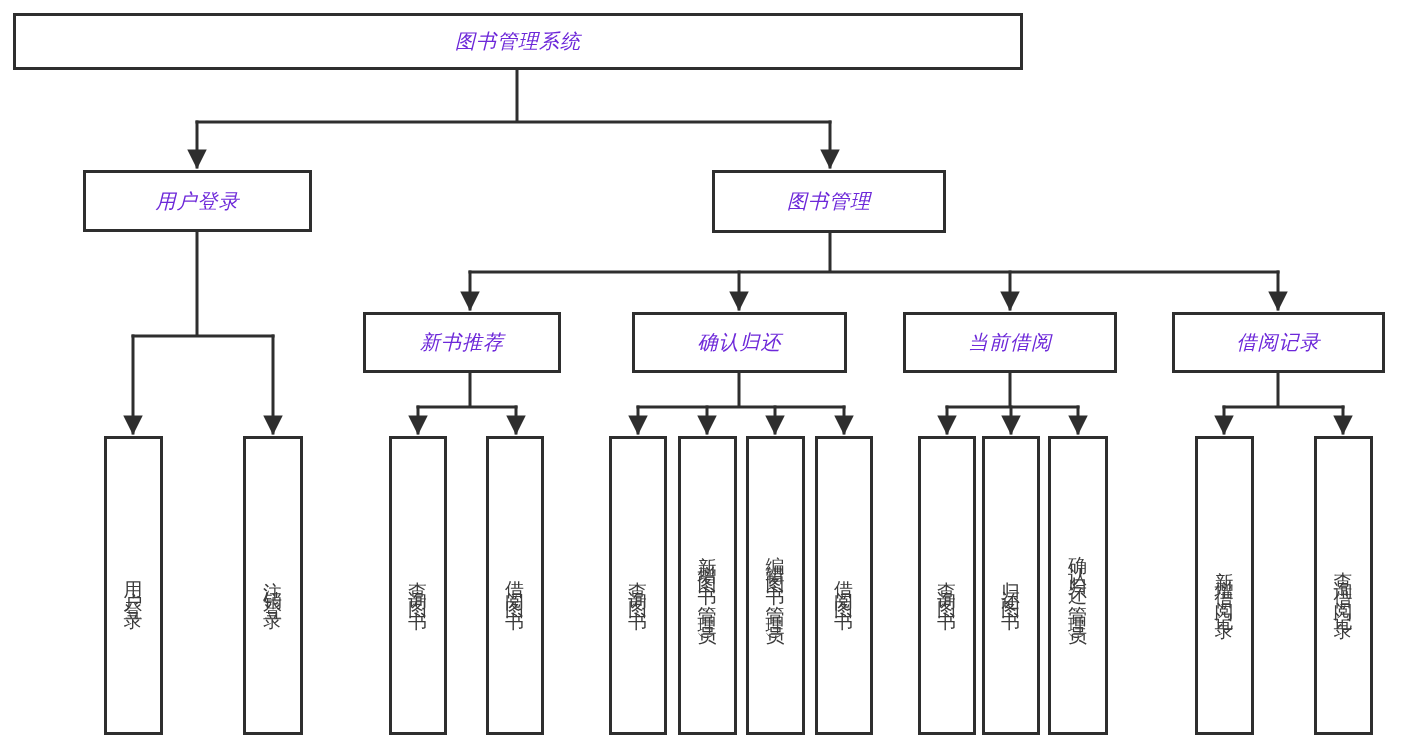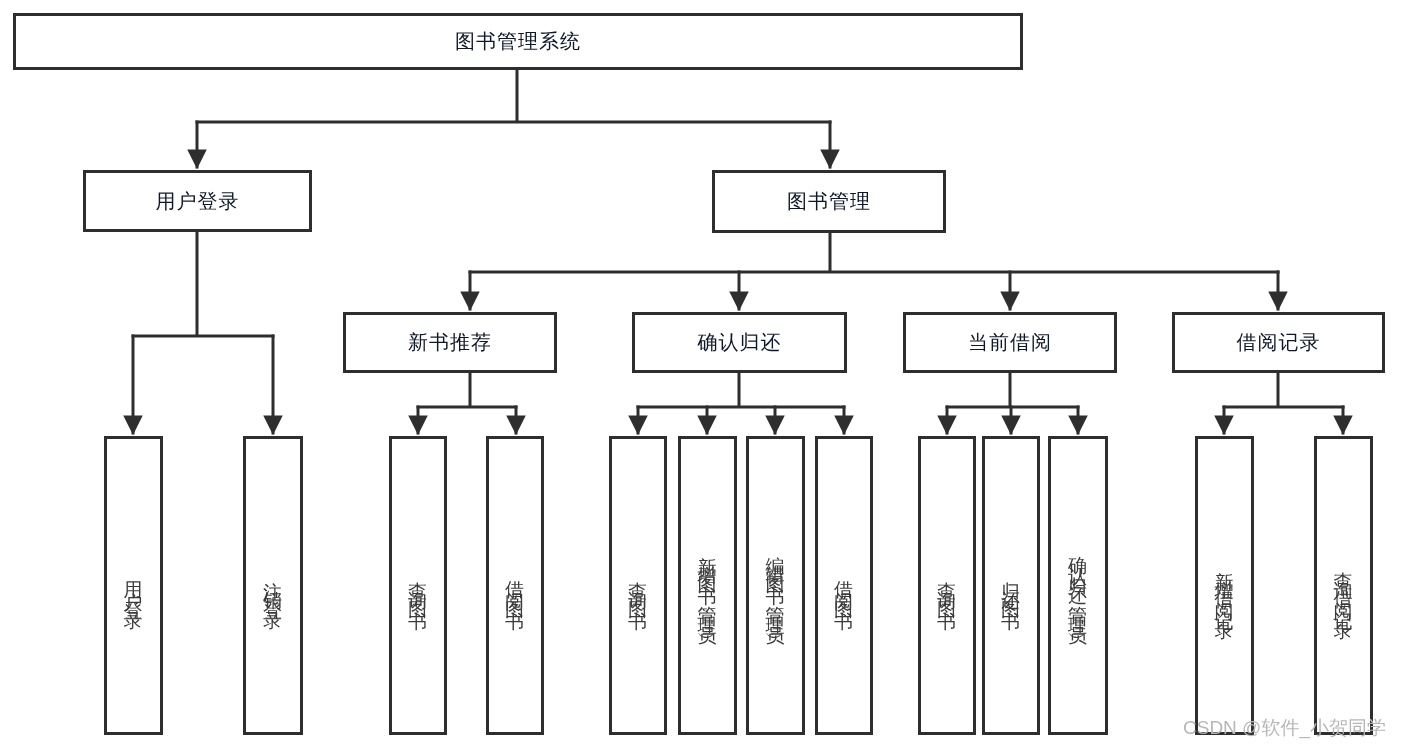--- a/index.html
+++ b/index.html
@@ -28,22 +28,23 @@
     border: 3px solid #2e2e2e;
     z-index: 1;
     display: flex;
     align-items: center;
     justify-content: center;
   }
 
   .hbox .label {
     font-size: 20px;
     letter-spacing: 1px;
-    color: #0f172a;
+    color: #6d28d9;
     white-space: nowrap;
+    font-style: italic;
   }
 
   .vbox .vtext {
     writing-mode: vertical-rl;
     text-orientation: mixed;
     font-size: 19px;
     letter-spacing: 10px;
     color: #3b3b3b;
     line-height: 1;
   }
@@ -110,21 +111,21 @@
     <span class="label">图书管理系统</span>
   </div>
 
   <div class="box hbox" style="left:83px; top:170px; width:229px; height:62px">
     <span class="label">用户登录</span>
   </div>
   <div class="box hbox" style="left:712px; top:170px; width:234px; height:63px">
     <span class="label">图书管理</span>
   </div>
 
-  <div class="box hbox" style="left:343px; top:312px; width:214px; height:61px">
+  <div class="box hbox" style="left:363px; top:312px; width:198px; height:61px">
     <span class="label">新书推荐</span>
   </div>
   <div class="box hbox" style="left:632px; top:312px; width:215px; height:61px">
     <span class="label">确认归还</span>
   </div>
   <div class="box hbox" style="left:903px; top:312px; width:214px; height:61px">
     <span class="label">当前借阅</span>
   </div>
   <div class="box hbox" style="left:1172px; top:312px; width:213px; height:61px">
     <span class="label">借阅记录</span>
@@ -167,15 +168,14 @@
     <span class="vtext">确认归还（管理员）</span>
   </div>
 
   <div class="box vbox" style="left:1195px; top:436px; width:59px; height:299px">
     <span class="vtext">新增借阅记录</span>
   </div>
   <div class="box vbox" style="left:1314px; top:436px; width:59px; height:299px">
     <span class="vtext">查询借阅记录</span>
   </div>
 
-  <div class="watermark">CSDN @软件_小贺同学</div>
 
 </div>
 
 </body></html>

